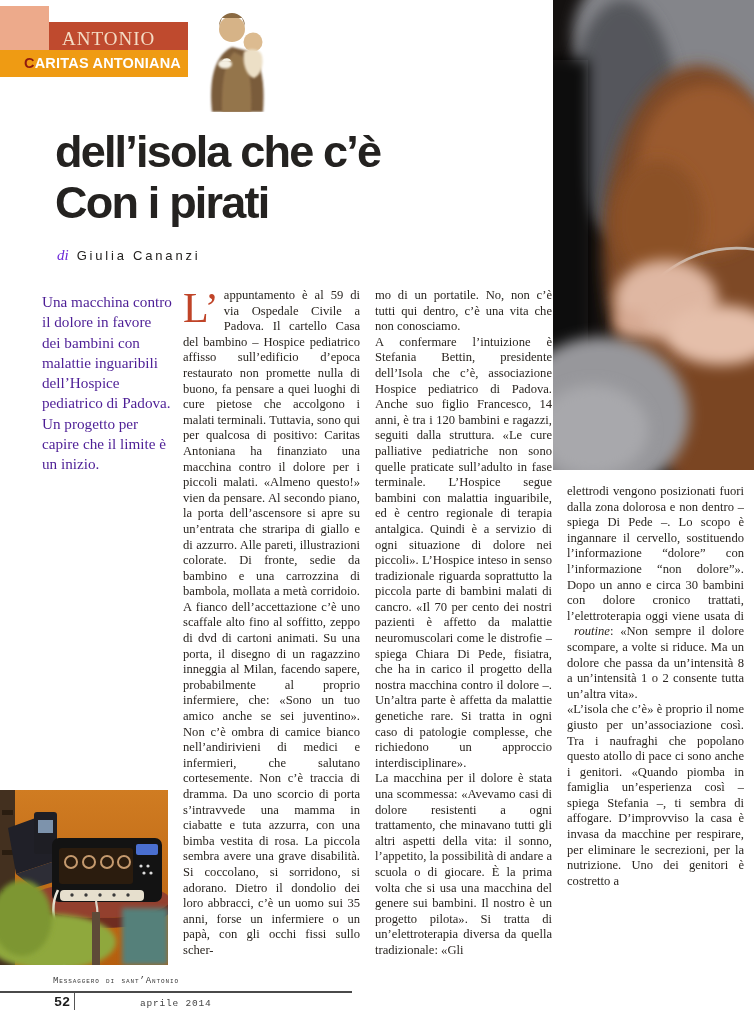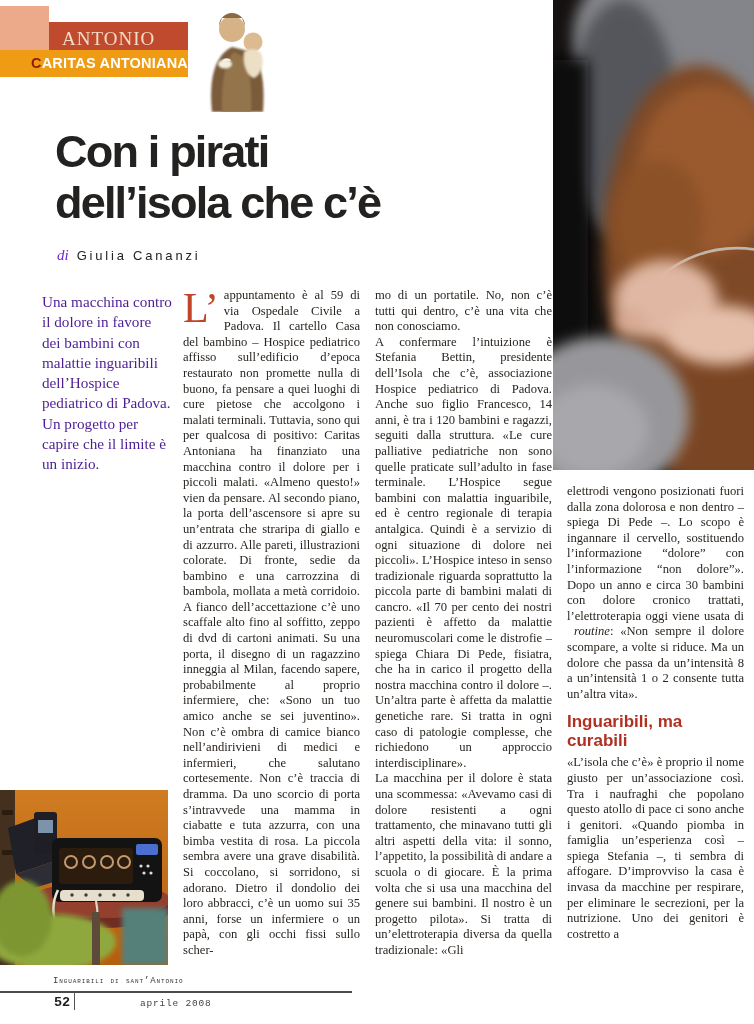--- a/index.html
+++ b/index.html
@@ -6,21 +6,21 @@
   .page{position:relative;width:754px;height:1024px;background:#ffffff;overflow:hidden;
         font-family:"Liberation Serif",serif;}
 
   
   .peach-block{position:absolute;left:0;top:6px;width:49px;height:44px;background:#edaa8b;}
   .kicker-block{position:absolute;left:49px;top:0;width:139px;height:50px;background:#bf4a2e;
         color:#f4dcc4;font-family:"Liberation Serif",serif;font-size:19px;line-height:21px;
         letter-spacing:1px;padding:6px 0 0 13px;box-sizing:border-box;margin-top:22px;}
   .banner{position:absolute;left:0;top:50px;width:188px;height:27px;background:#ef9b13;
         color:#ffffff;font-family:"Liberation Sans",sans-serif;font-weight:bold;font-size:14.5px;
-        line-height:27px;text-align:right;padding-right:0;box-sizing:border-box;letter-spacing:.2px;}
+        line-height:27px;text-align:right;padding-right:7px;box-sizing:border-box;letter-spacing:.2px;}
   .banner .initial{color:#8e1a0f;}
   .statue{position:absolute;left:192px;top:0;width:86px;height:112px;}
 
   
   .title{position:absolute;left:55px;top:126px;font-family:"Liberation Sans",sans-serif;
         font-weight:bold;font-size:45px;line-height:51px;letter-spacing:-1.8px;color:#242220;}
   .byline{position:absolute;left:57px;top:246px;}
   .byline .prefix{font-family:"Liberation Serif",serif;font-style:italic;font-size:15px;color:#6d28d9;margin-right:8px;}
   .byline .author{font-family:"Liberation Sans",sans-serif;font-weight:normal;font-size:13px;
         letter-spacing:2.8px;color:#242220;}
@@ -81,42 +81,41 @@
       <circle cx="40" cy="29" r="13" fill="#d6b387"></circle>
       <path d="M27,26 A13 13 0 0 1 53,26 L50,18 L30,18 Z" fill="#8a6a42"></path>
       <circle cx="61" cy="42" r="9.5" fill="#dcbb90"></circle>
       <path d="M52,52 C56,48 68,48 70,56 C72,66 68,76 62,78 C54,76 50,62 52,52 Z" fill="#ecdfc6" filter="url(#s1)"></path>
       <ellipse cx="33" cy="64" rx="7" ry="4.5" fill="#f4efe2" filter="url(#s1)"></ellipse>
       <path d="M30,61 C33,57 38,58 39,61 Z" fill="#f4efe2"></path>
     </svg>
   </div>
 
   <div class="title">
+    <span style="display:block">dell’isola che c’è</span>
     <span style="display:block">Con i pirati</span>
-    <span style="display:block">dell’isola che c’è</span>
   </div>
   <div class="byline">
     <span class="prefix">di</span><span class="author">Giulia Cananzi</span>
   </div>
 
   <div class="standfirst">Una macchina contro il dolore in favore dei bambini con malattie inguaribili dell’Hospice pediatrico di Padova. Un progetto per capire che il limite è un inizio.</div>
 
   <div class="cols">
     <div class="col">
       <p><span class="dropcap">L’</span><span>appuntamento è al 59 di via Ospedale Civile a Padova. Il cartello Casa del bambino – Hospice pediatrico affisso sull’edificio d’epoca restaurato non promette nulla di buono, fa pensare a quei luoghi di cure pietose che accolgono i malati terminali. Tuttavia, sono qui per qualcosa di positivo: Caritas Antoniana ha finanziato una macchina contro il dolore per i piccoli malati. «Almeno questo!» vien da pensare. Al secondo piano, la porta dell’ascensore si apre su un’entrata che straripa di giallo e di azzurro. Alle pareti, illustrazioni colorate. Di fronte, sedie da bambino e una carrozzina di bambola, mollata a metà corridoio. A fianco dell’accettazione c’è uno scaffale alto fino al soffitto, zeppo di dvd di cartoni animati. Su una porta, il disegno di un ragazzino inneggia al Milan, facendo sapere, probabilmente al proprio infermiere, che: «Sono un tuo amico anche se sei juventino». Non c’è ombra di camice bianco nell’andirivieni di medici e infermieri, che salutano cortesemente. Non c’è traccia di dramma. Da uno scorcio di porta s’intravvede una mamma in ciabatte e tuta azzurra, con una bimba vestita di rosa. La piccola sembra avere una grave disabilità. Si coccolano, si sorridono, si adorano. Dietro il dondolio dei loro abbracci, c’è un uomo sui 35 anni, forse un infermiere o un papà, con gli occhi fissi sullo scher-</span></p>
     </div>
     <div class="col">
       <p>mo di un portatile. No, non c’è tutti qui dentro, c’è una vita che non conosciamo.</p>
       <p>A confermare l’intuizione è Stefania Bettin, presidente dell’Isola che c’è, associazione Hospice pediatrico di Padova. Anche suo figlio Francesco, 14 anni, è tra i 120 bambini e ragazzi, seguiti dalla struttura. «Le cure palliative pediatriche non sono quelle praticate sull’adulto in fase terminale. L’Hospice segue bambini con malattia inguaribile, ed è centro regionale di terapia antalgica. Quindi è a servizio di ogni situazione di dolore nei piccoli». L’Hospice inteso in senso tradizionale riguarda soprattutto la piccola parte di bambini malati di cancro. «Il 70 per cento dei nostri pazienti è affetto da malattie neuromuscolari come le distrofie – spiega Chiara Di Pede, fisiatra, che ha in carico il progetto della nostra macchina contro il dolore –. Un’altra parte è affetta da malattie genetiche rare. Si tratta in ogni caso di patologie complesse, che richiedono un approccio interdisciplinare».</p>
       <p>La macchina per il dolore è stata una scommessa: «Avevamo casi di dolore resistenti a ogni trattamento, che minavano tutti gli altri aspetti della vita: il sonno, l’appetito, la possibilità di andare a scuola o di giocare. È la prima volta che si usa una macchina del genere sui bambini. Il nostro è un progetto pilota». Si tratta di un’elettroterapia diversa da quella tradizionale: «Gli</p>
     </div>
     <div class="col">
       <div class="col3-spacer"></div>
       <p><span>elettrodi vengono posizionati fuori dalla zona dolorosa e non dentro – spiega Di Pede –. Lo scopo è ingannare il cervello, sostituendo l’informazione “dolore” con l’informazione “non dolore”». Dopo un anno e circa 30 bambini con dolore cronico trattati, l’elettroterapia oggi viene usata di </span><span class="it">routine</span><span>: «Non sempre il dolore scompare, a volte si riduce. Ma un dolore che passa da un’intensità 8 a un’intensità 1 o 2 consente tutta un’altra vita».</span></p>
-      <div class="subheading">Inguaribili, ma curabili</div>
       <p>«L’isola che c’è» è proprio il nome giusto per un’associazione così. Tra i naufraghi che popolano questo atollo di pace ci sono anche i genitori. «Quando piomba in famiglia un’esperienza così – spiega Stefania –, ti sembra di affogare. D’improvviso la casa è invasa da macchine per respirare, per eliminare le secrezioni, per la nutrizione. Uno dei genitori è costretto a</p>
     </div>
   </div>
 
   <div class="photo-right">
     <svg viewBox="0 0 201 470" xmlns="http://www.w3.org/2000/svg" preserveAspectRatio="none">
       <defs>
           <filter id="soft" x="-30%" y="-30%" width="160%" height="160%">
             <feGaussianBlur stdDeviation="7"></feGaussianBlur>
           </filter>
@@ -179,19 +178,19 @@
       <circle cx="128" cy="105" r="1.7" fill="#3a3a3a"></circle>
       <path d="M58,100 C44,128 66,148 64,175" stroke="#e9e4d8" stroke-width="2.6" fill="none"></path>
       <path d="M96,111 C102,140 88,155 96,175" stroke="#dcd6c8" stroke-width="2.2" fill="none"></path>
       <rect x="122" y="118" width="46" height="57" fill="#55807a" filter="url(#soft2)"></rect>
       <ellipse cx="52" cy="152" rx="64" ry="28" fill="#8fa83e" filter="url(#soft2)"></ellipse>
       <ellipse cx="22" cy="128" rx="30" ry="38" fill="#7d9632" filter="url(#soft2)"></ellipse>
       <rect x="92" y="122" width="8" height="53" fill="#5e4a38"></rect>
     </svg>
   </div>
 
-  <div class="footer-mag">Inguaribili di sant’Antonio</div>
+  <div class="footer-mag">Messaggero di sant’Antonio</div>
   <div class="footer-rule"></div>
   <div class="footer-page">52</div>
   <div class="footer-tick"></div>
-  <div class="footer-date">aprile 2008</div>
+  <div class="footer-date">aprile 2014</div>
 
 </div>
 
 </body></html>

